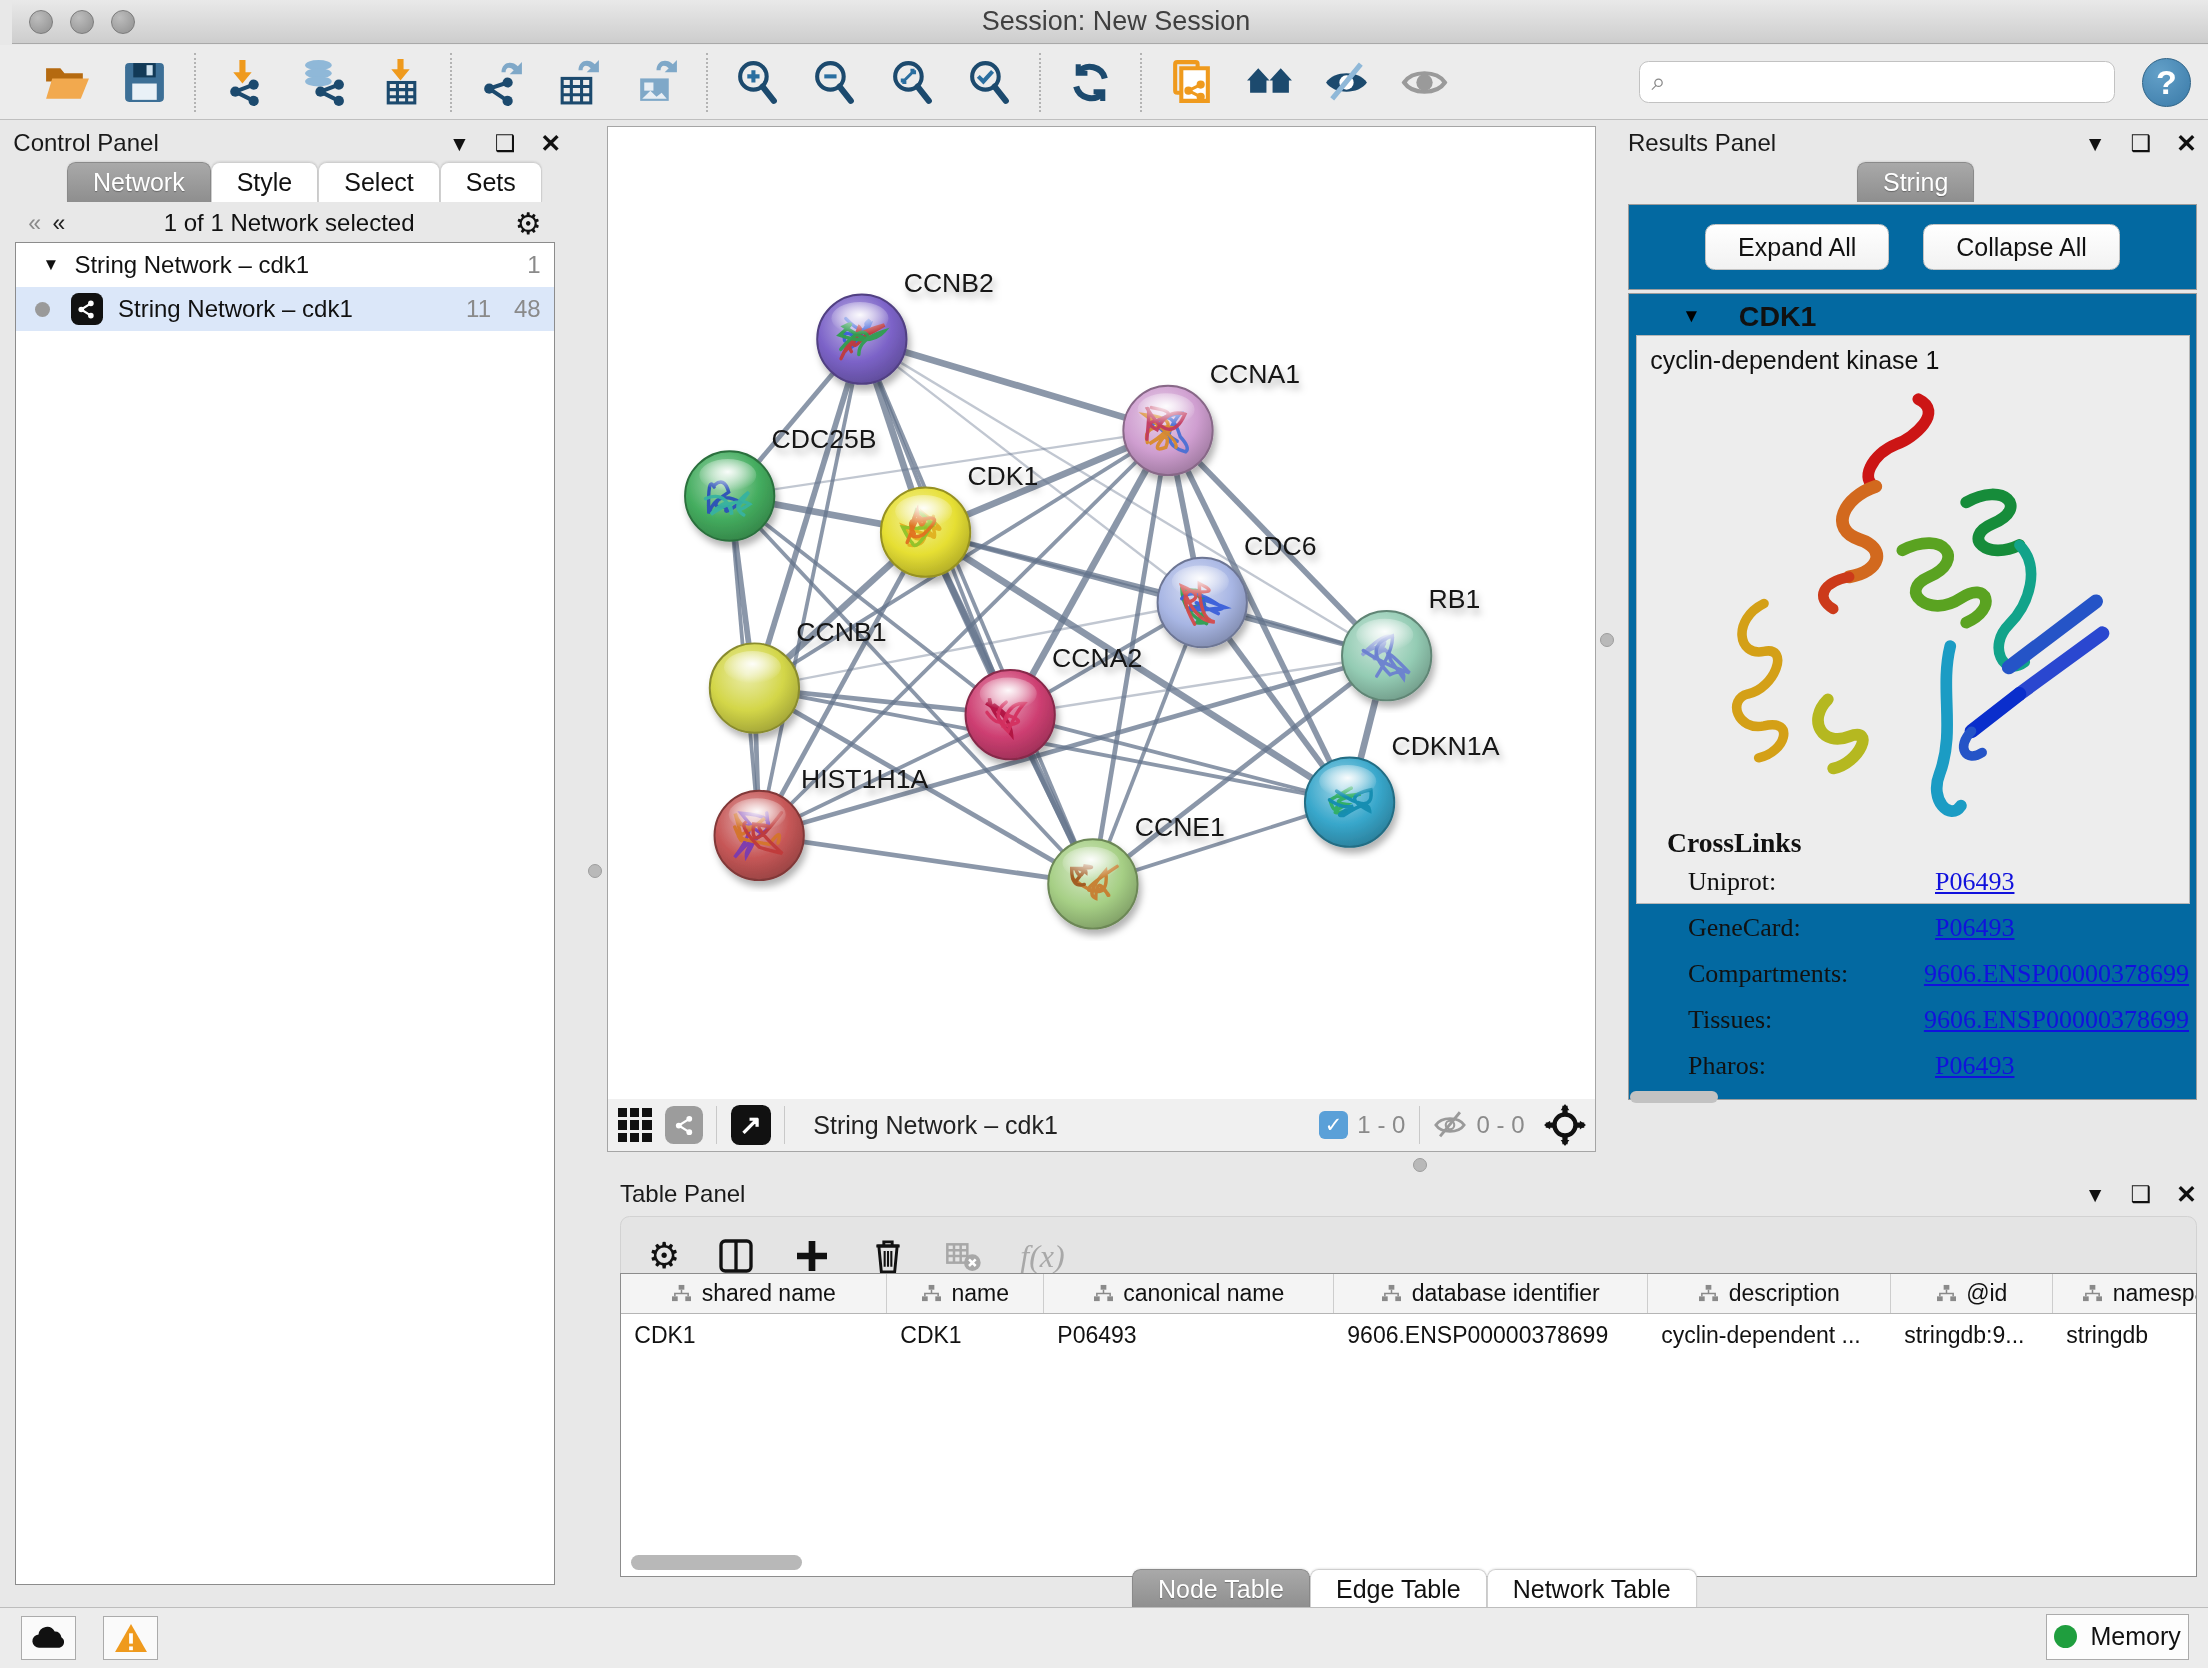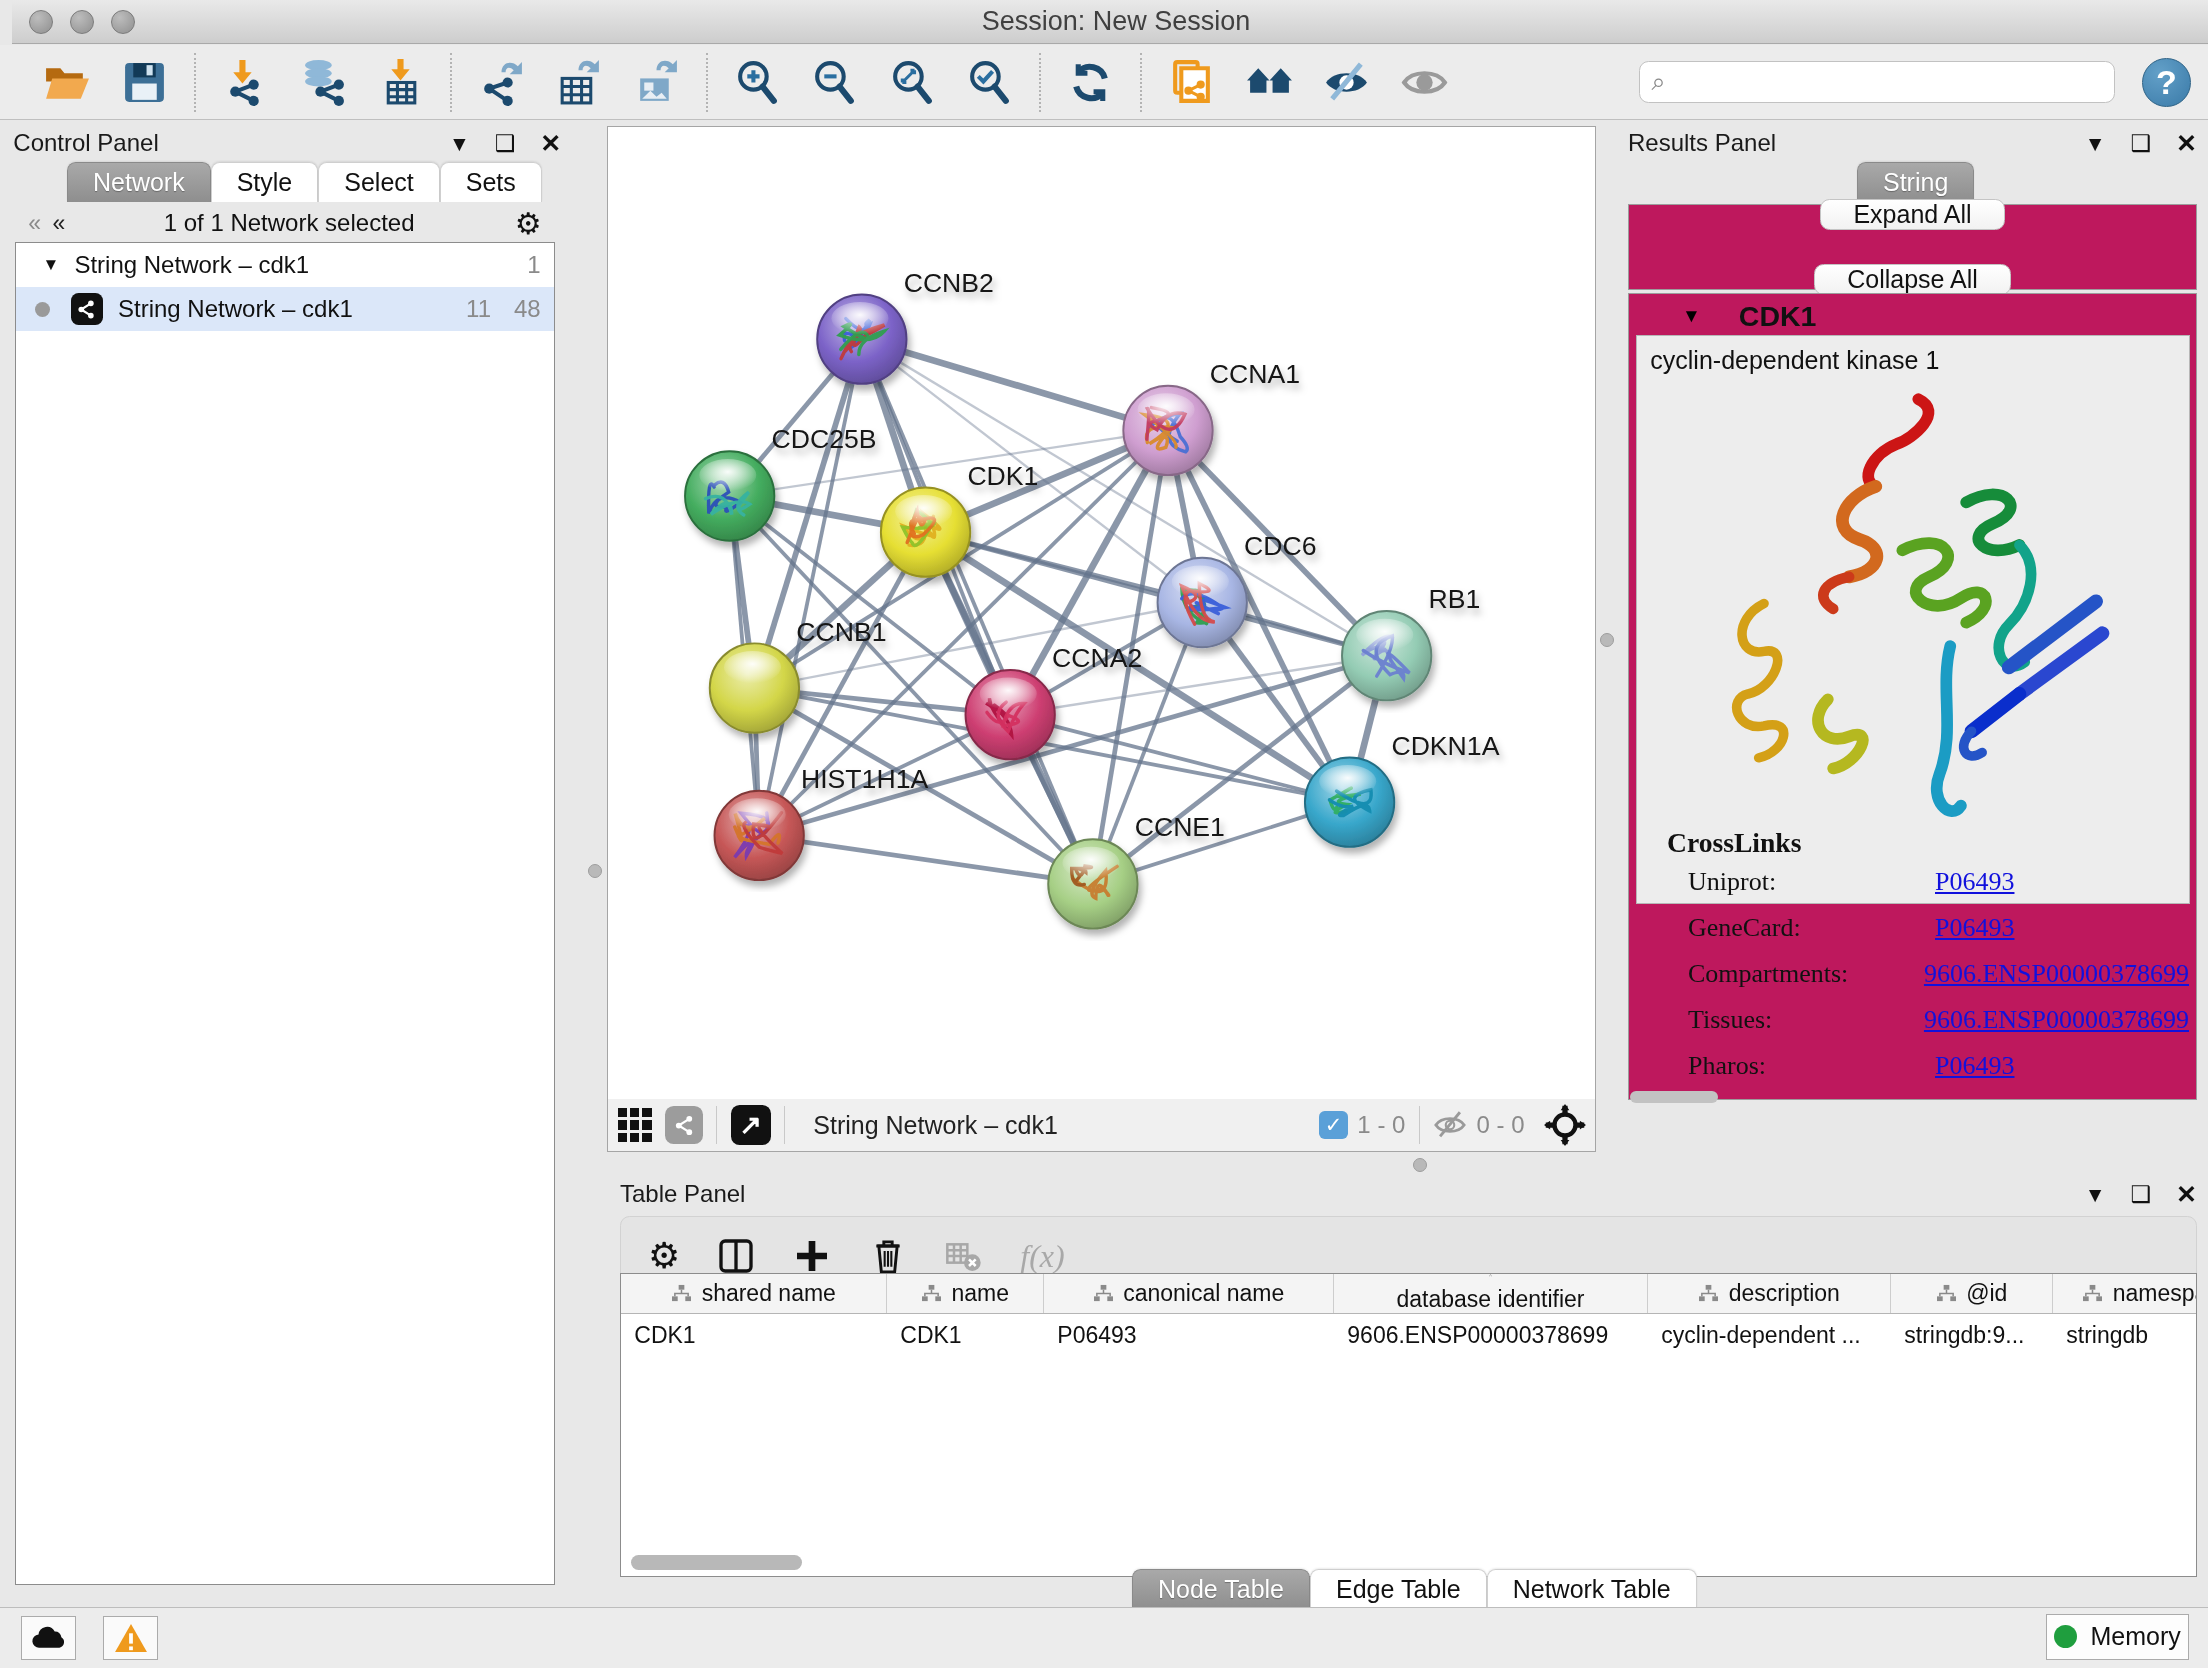--- a/index.html
+++ b/index.html
@@ -75,21 +75,21 @@
   .gridicon { display:grid; grid-template-columns:repeat(3,9.5px); grid-gap:2.9px; }
   .gridicon i { width:9.5px; height:9.5px; background:#111; display:block; }
   .shic { width:38px; height:38px; border-radius:8.6px; background:#9c9c9c; display:flex; align-items:center; justify-content:center; }
   .shic svg { width:23px; height:23px; }
   .blkic { width:40px; height:40px; border-radius:8.6px; background:#111; color:#fff; font-size:27px; font-weight:bold;
     display:flex; align-items:center; justify-content:center; }
 
   .handle-dot { position:absolute; width:14.3px; height:14.3px; border-radius:50%; background:#b9b9b9; border:1px solid #9d9d9d; }
 
   
-  .rp-box { position:absolute; border:1.9px solid #9c9c9c; background:#be185d;flex-direction:column; }
+  .rp-box { position:absolute; border:1.9px solid #9c9c9c; background:#0369a1; }
   .rbtn { height:46px; padding:0 32px; background:linear-gradient(#ffffff,#f2f2f2); border:1.9px solid #c4c4c4;
     border-radius:9.5px; font-size:25px; color:#111; display:flex; align-items:center; justify-content:center; }
   .rp-generow { display:flex; align-items:center; height:44px; }
   .rp-generow .tri { font-size:19px; margin:0 38px 0 53px; }
   .rp-genename { font-size:28.5px; font-weight:bold; color:#111; }
   .rp-inner { position:absolute; left:1636px; top:335px; width:554px; height:569px; background:#ededed; border:1px solid #b7b7b7; }
   .rp-desc { font-size:25px; color:#111; padding:9.5px 0 0 13.3px; }
   .xl-head { font-family:"Liberation Serif", serif; font-weight:bold; font-size:27.6px; color:#111; }
   .xl-row { display:flex; font-family:"Liberation Serif", serif; font-size:26px; }
   .xl-label { width:247px; color:#111; }
@@ -728,21 +728,21 @@
         <svg width="21" height="19" viewBox="0 0 22 20">
           <g fill="#8a8a8a">
             <rect x="8" y="1" width="6" height="5"></rect>
             <rect x="1" y="13" width="6" height="5"></rect>
             <rect x="15" y="13" width="6" height="5"></rect>
             <path d="M11 6 v4 M4 13 v-3 h14 v3" stroke="#8a8a8a" stroke-width="1.6" fill="none"></path>
           </g>
         </svg>
         <span>canonical name</span>
       </div>
-      <div class="th" style="width: 314px; flex-direction: column;">
+      <div class="th" style="width: 314px;">
         <svg width="21" height="19" viewBox="0 0 22 20">
           <g fill="#8a8a8a">
             <rect x="8" y="1" width="6" height="5"></rect>
             <rect x="1" y="13" width="6" height="5"></rect>
             <rect x="15" y="13" width="6" height="5"></rect>
             <path d="M11 6 v4 M4 13 v-3 h14 v3" stroke="#8a8a8a" stroke-width="1.6" fill="none"></path>
           </g>
         </svg>
         <span>database identifier</span>
       </div>

